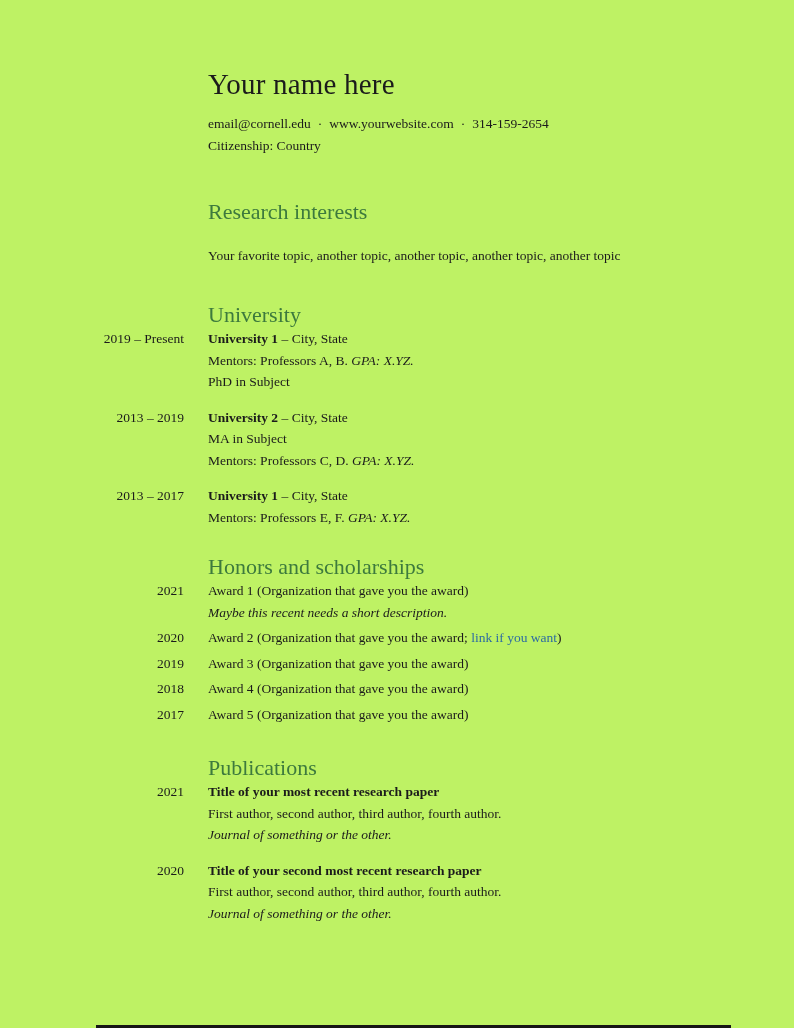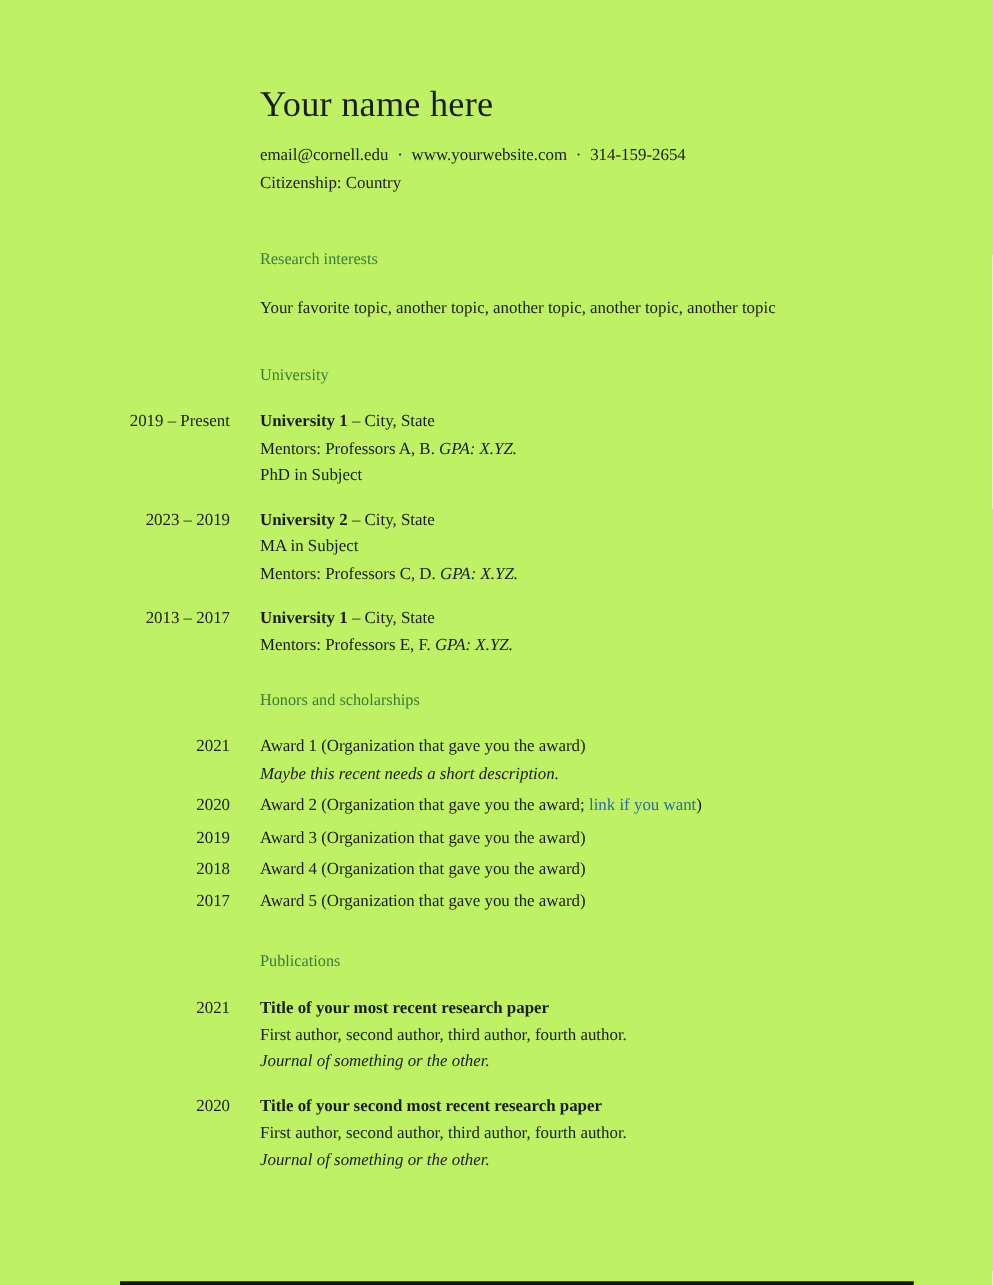--- a/index.html
+++ b/index.html
@@ -20,29 +20,29 @@
     font-size: 29px;
     font-weight: 400;
     letter-spacing: 0.2px;
   }
   .contact-block { margin: 12px 0 0 208px; line-height: 22px; }
   .contact-line { white-space: nowrap; }
   .dot { display: inline-block; margin: 0 7px; }
   .section-heading {
     margin-left: 208px;
     color: var(--accent, #3d7a3d);
-    font-size: 13px;
+    font-size: 22px;
     font-weight: 400;
   }
   .h-research { margin-top: 42px; }
   .h-education { margin-top: 36px; }
   .h-honors { margin-top: 26px; }
   .h-publications { margin-top: 30px; }
   .research-body { margin: 20px 0 0 208px; line-height: 21px; }
-  .list { margin-top: 18px; }
+  .list { }
   .row {
     display: grid;
     grid-template-columns: 184px 1fr;
     column-gap: 24px;
     line-height: 21.5px;
   }
   .entry { margin-bottom: 14px; }
   .honor-item { margin-bottom: 4px; }
   .dates, .year { text-align: right; }
   .b { font-weight: bold; }
@@ -85,21 +85,21 @@
     <div class="row entry">
       <div class="dates">2019 – Present</div>
       <div>
         <div><span class="b">University 1</span><span> – City, State</span></div>
         <div><span>Mentors: Professors A, B. </span><span class="i">GPA: X.YZ.</span></div>
         <div>PhD in Subject</div>
       </div>
     </div>
 
     <div class="row entry">
-      <div class="dates">2023 – 2019</div>
+      <div class="dates">2013 – 2019</div>
       <div>
         <div><span class="b">University 2</span><span> – City, State</span></div>
         <div>MA in Subject</div>
         <div><span>Mentors: Professors C, D. </span><span class="i">GPA: X.YZ.</span></div>
       </div>
     </div>
 
     <div class="row entry">
       <div class="dates">2013 – 2017</div>
       <div>

